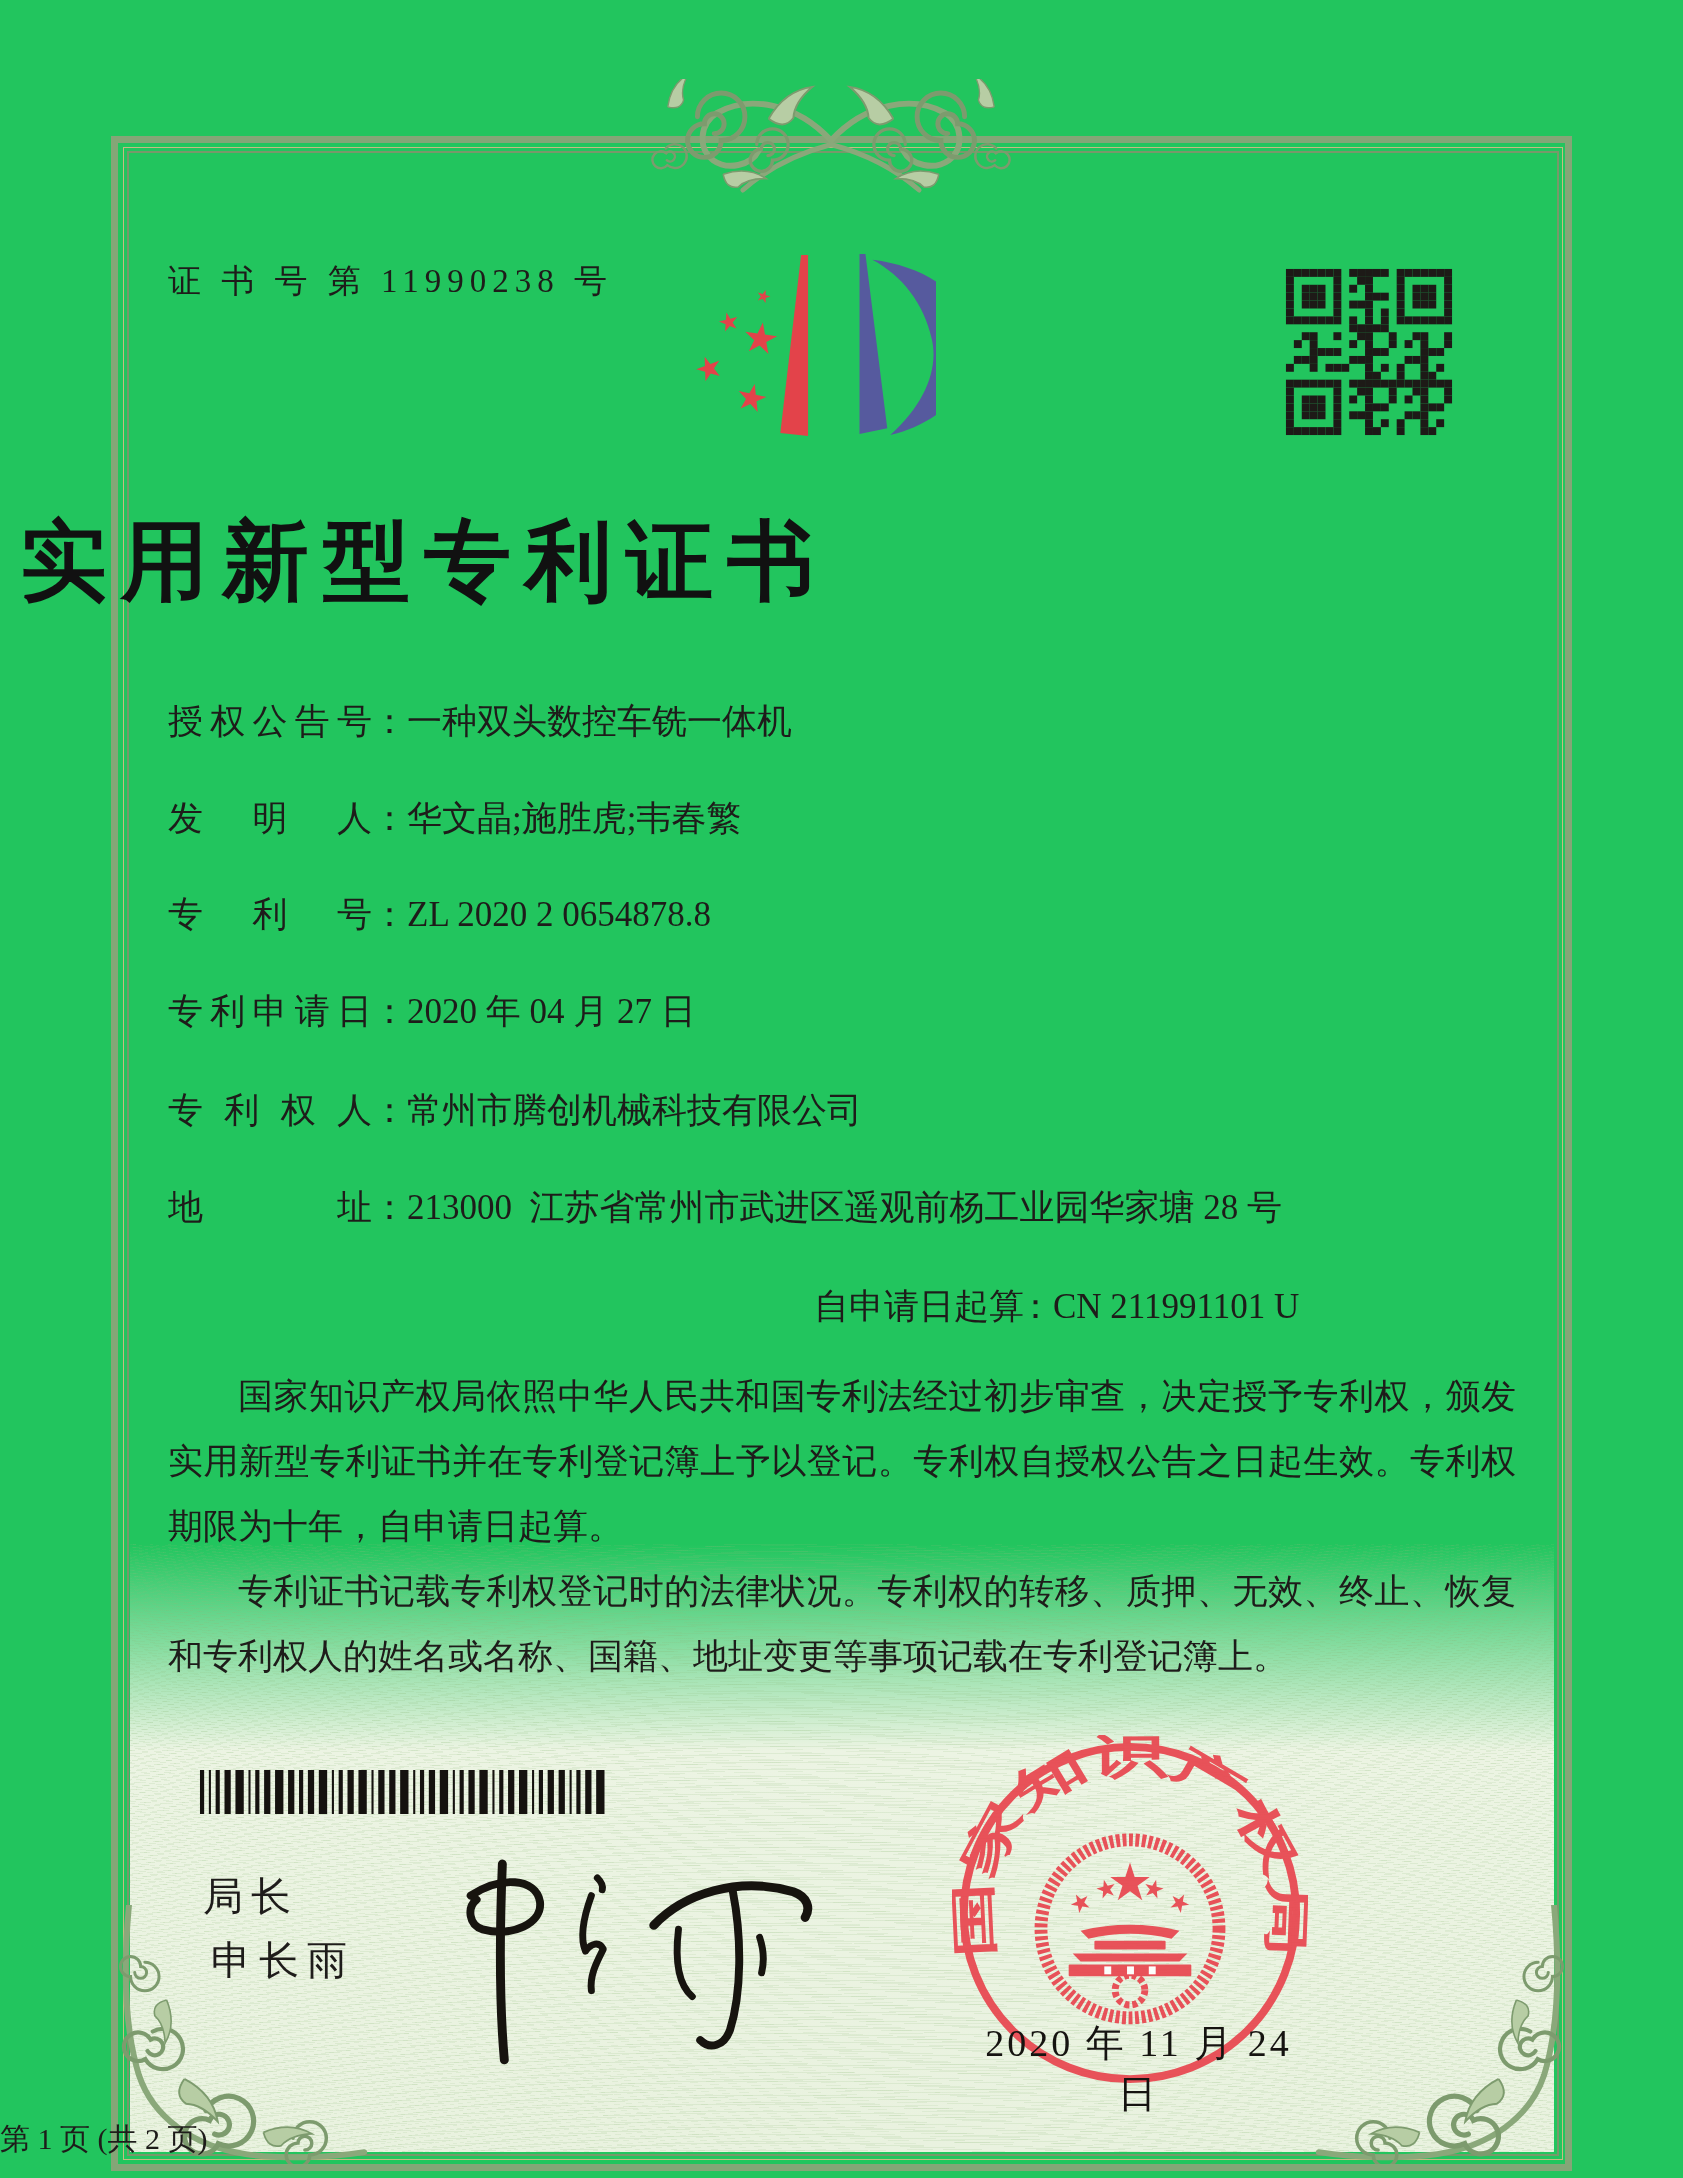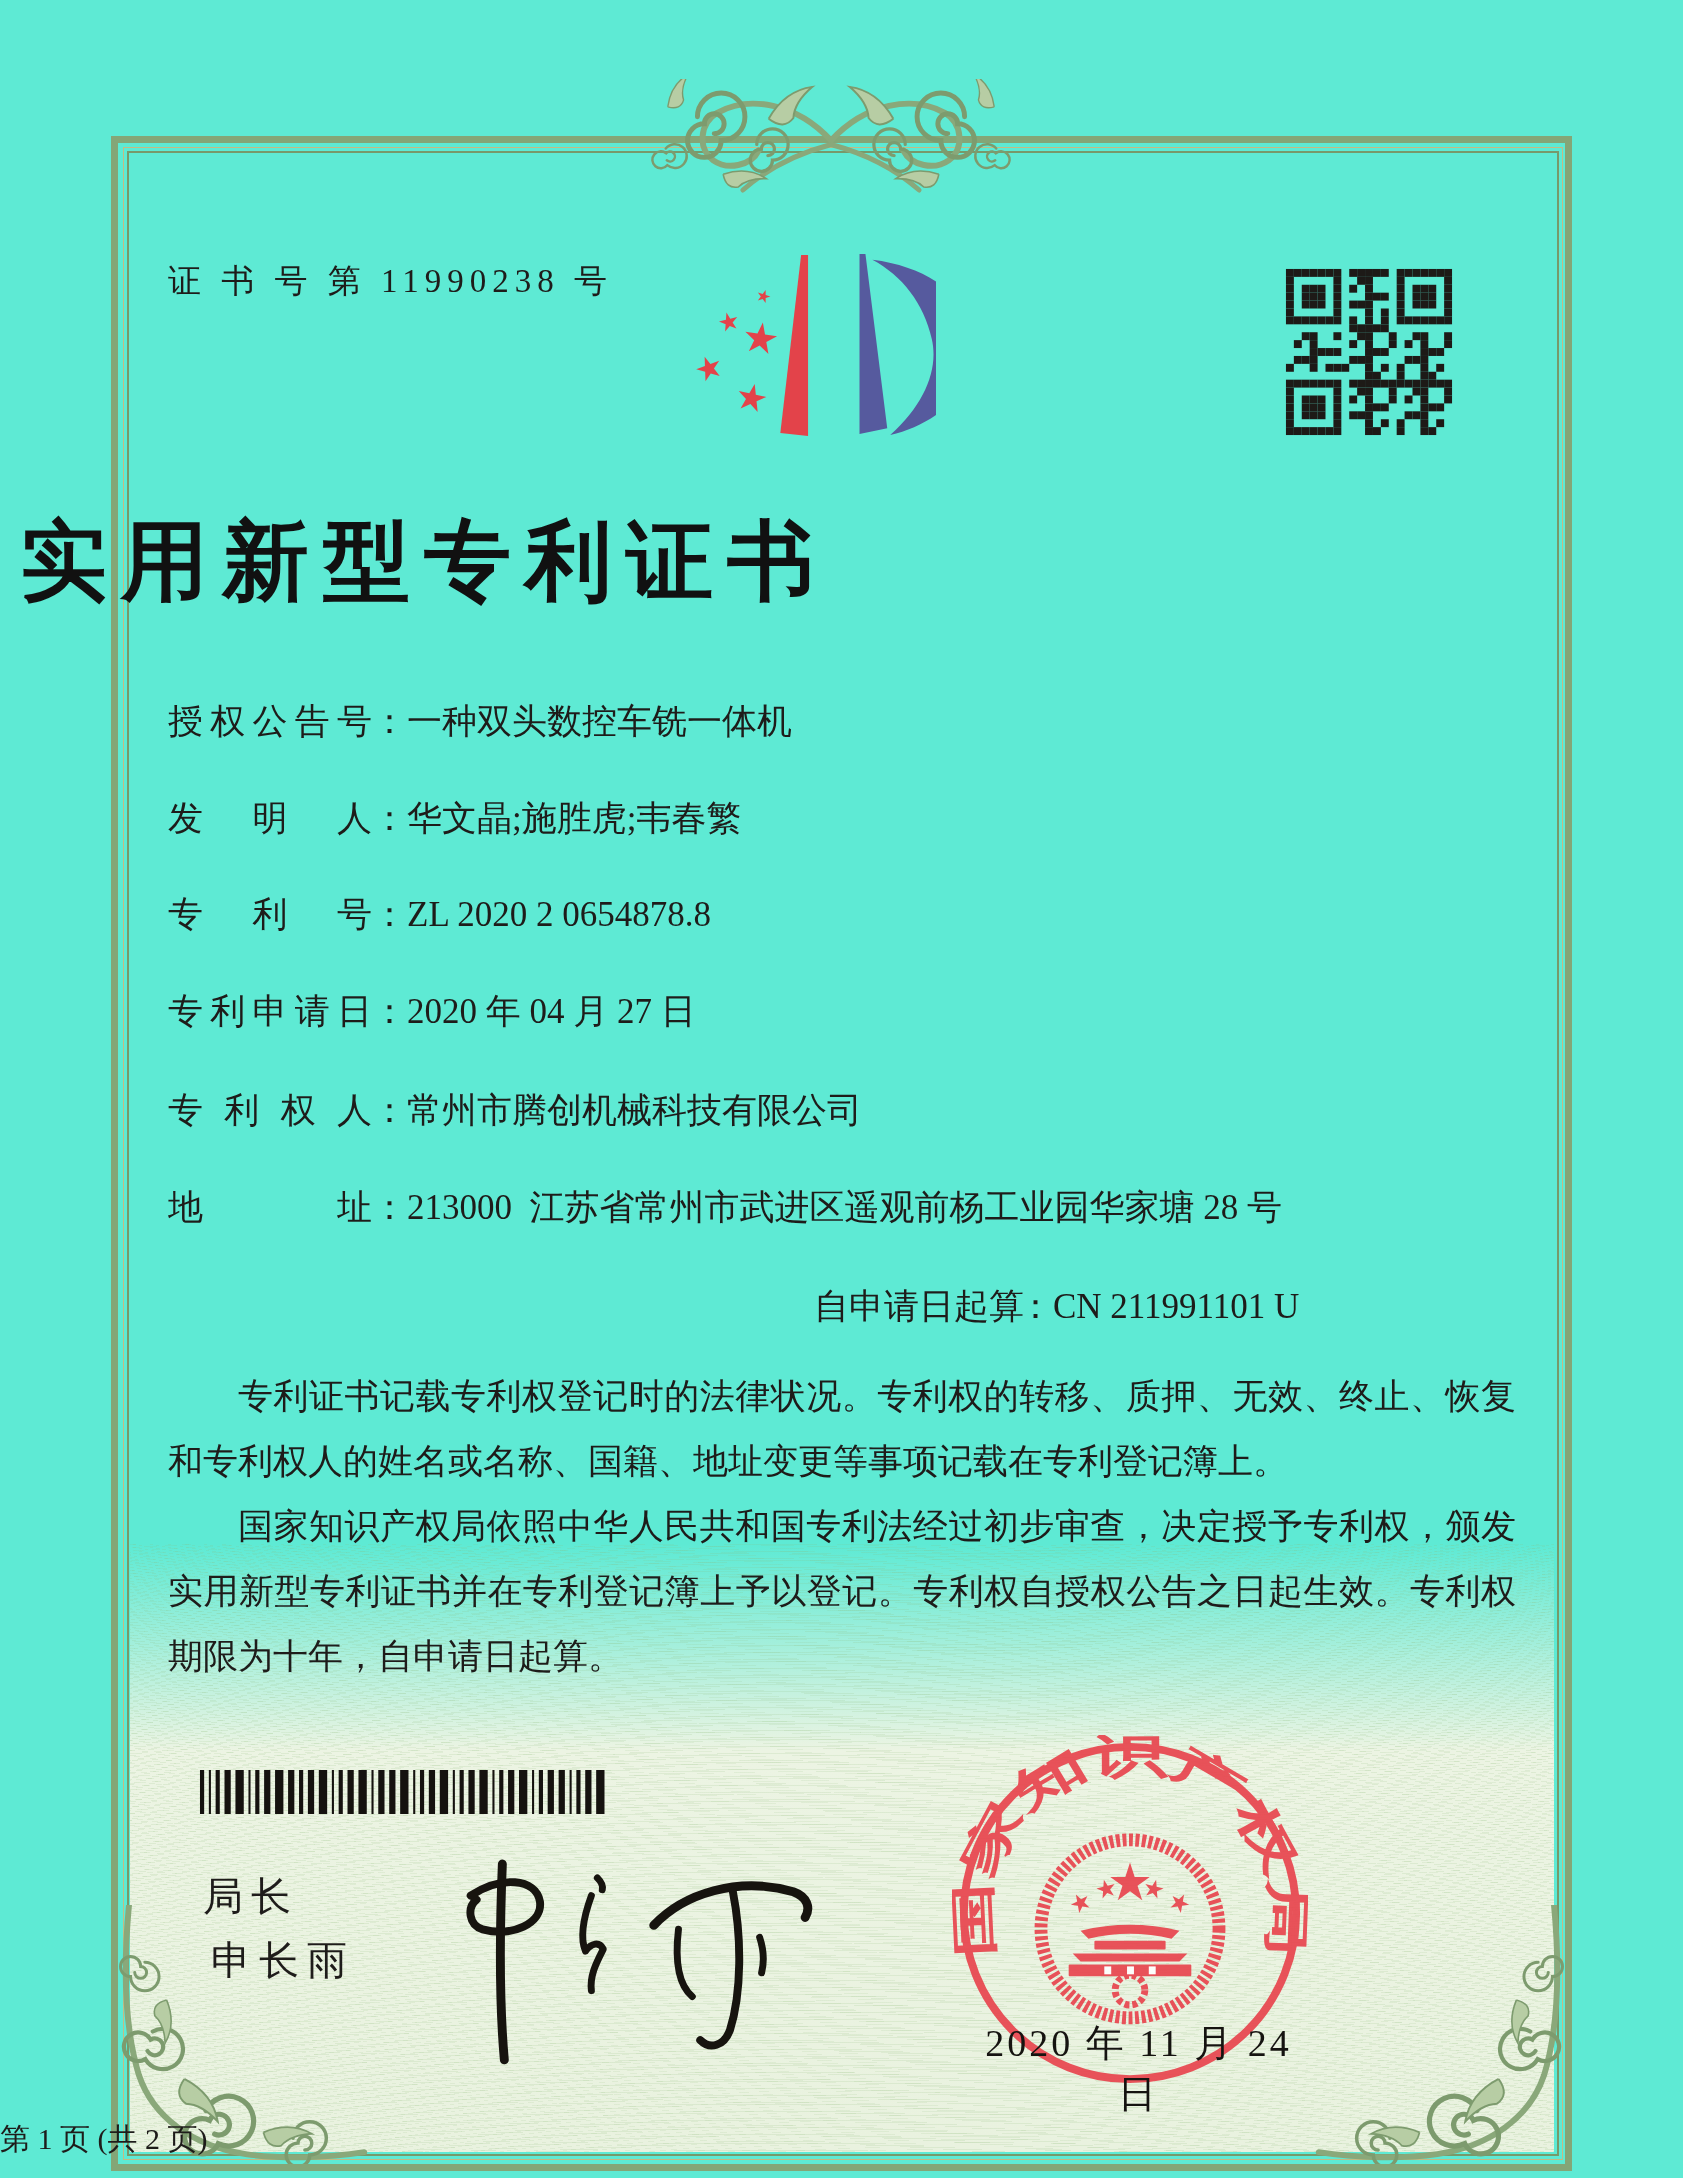--- a/index.html
+++ b/index.html
@@ -1,18 +1,18 @@
 <!DOCTYPE html>
 <html><head>
 <meta charset="utf-8">
 <style>
   html,body{margin:0;padding:0;background:#e9e9e7;}
   .page{
     position:relative; width:1683px; height:2178px; margin:0 auto;
-    background:#5eead4; overflow:hidden;
+    background:#22c55e; overflow:hidden;
     font-family:"Liberation Serif","DejaVu Serif",serif;
     color:#1e1c1a;
   }
   
   .border-outer{position:absolute;left:111px;top:136px;width:1447px;height:2021px;
     border:7px solid #84a677;}
   .border-inner{position:absolute;left:127px;top:151px;width:1428px;height:2001px;
     border:2px solid #78996a; outline:1px solid #c6ba83; outline-offset:3px;}
   
   .guilloche{position:absolute;left:130px;top:1544px;width:1424px;height:608px;z-index:0;
@@ -364,22 +364,22 @@
     </div>
     <div class="row" style="top:1184px">
       <span class="lbl">地址</span><span class="colon">：</span><span class="val">213000  江苏省常州市武进区遥观前杨工业园华家塘 28 号</span>
     </div>
     <div class="row" style="top:1283px;width:1386px">
       <span class="row2"><span class="lbl">自申请日起算</span><span class="colon">：</span><span class="val">CN 211991101 U</span></span>
     </div>
   </div>
 
   <div class="paras">
+    <p>国家知识产权局依照中华人民共和国专利法经过初步审查，决定授予专利权，颁发实用新型专利证书并在专利登记簿上予以登记。专利权自授权公告之日起生效。专利权期限为十年，自申请日起算。</p>
     <p>专利证书记载专利权登记时的法律状况。专利权的转移、质押、无效、终止、恢复和专利权人的姓名或名称、国籍、地址变更等事项记载在专利登记簿上。</p>
-    <p>国家知识产权局依照中华人民共和国专利法经过初步审查，决定授予专利权，颁发实用新型专利证书并在专利登记簿上予以登记。专利权自授权公告之日起生效。专利权期限为十年，自申请日起算。</p>
   </div>
 
   <svg class="barcode" id="barcode-svg" viewBox="0 0 420 44" preserveAspectRatio="none">
       <rect x="2" y="0" width="4.2" height="44" fill="#15120f"></rect>
       <rect x="10.95" y="0" width="2.1" height="44" fill="#15120f"></rect>
       <rect x="17.799999999999997" y="0" width="4.2" height="44" fill="#15120f"></rect>
       <rect x="26.749999999999996" y="0" width="6.300000000000001" height="44" fill="#15120f"></rect>
       <rect x="37.8" y="0" width="8.4" height="44" fill="#15120f"></rect>
       <rect x="50.949999999999996" y="0" width="2.1" height="44" fill="#15120f"></rect>
       <rect x="57.8" y="0" width="4.2" height="44" fill="#15120f"></rect>

